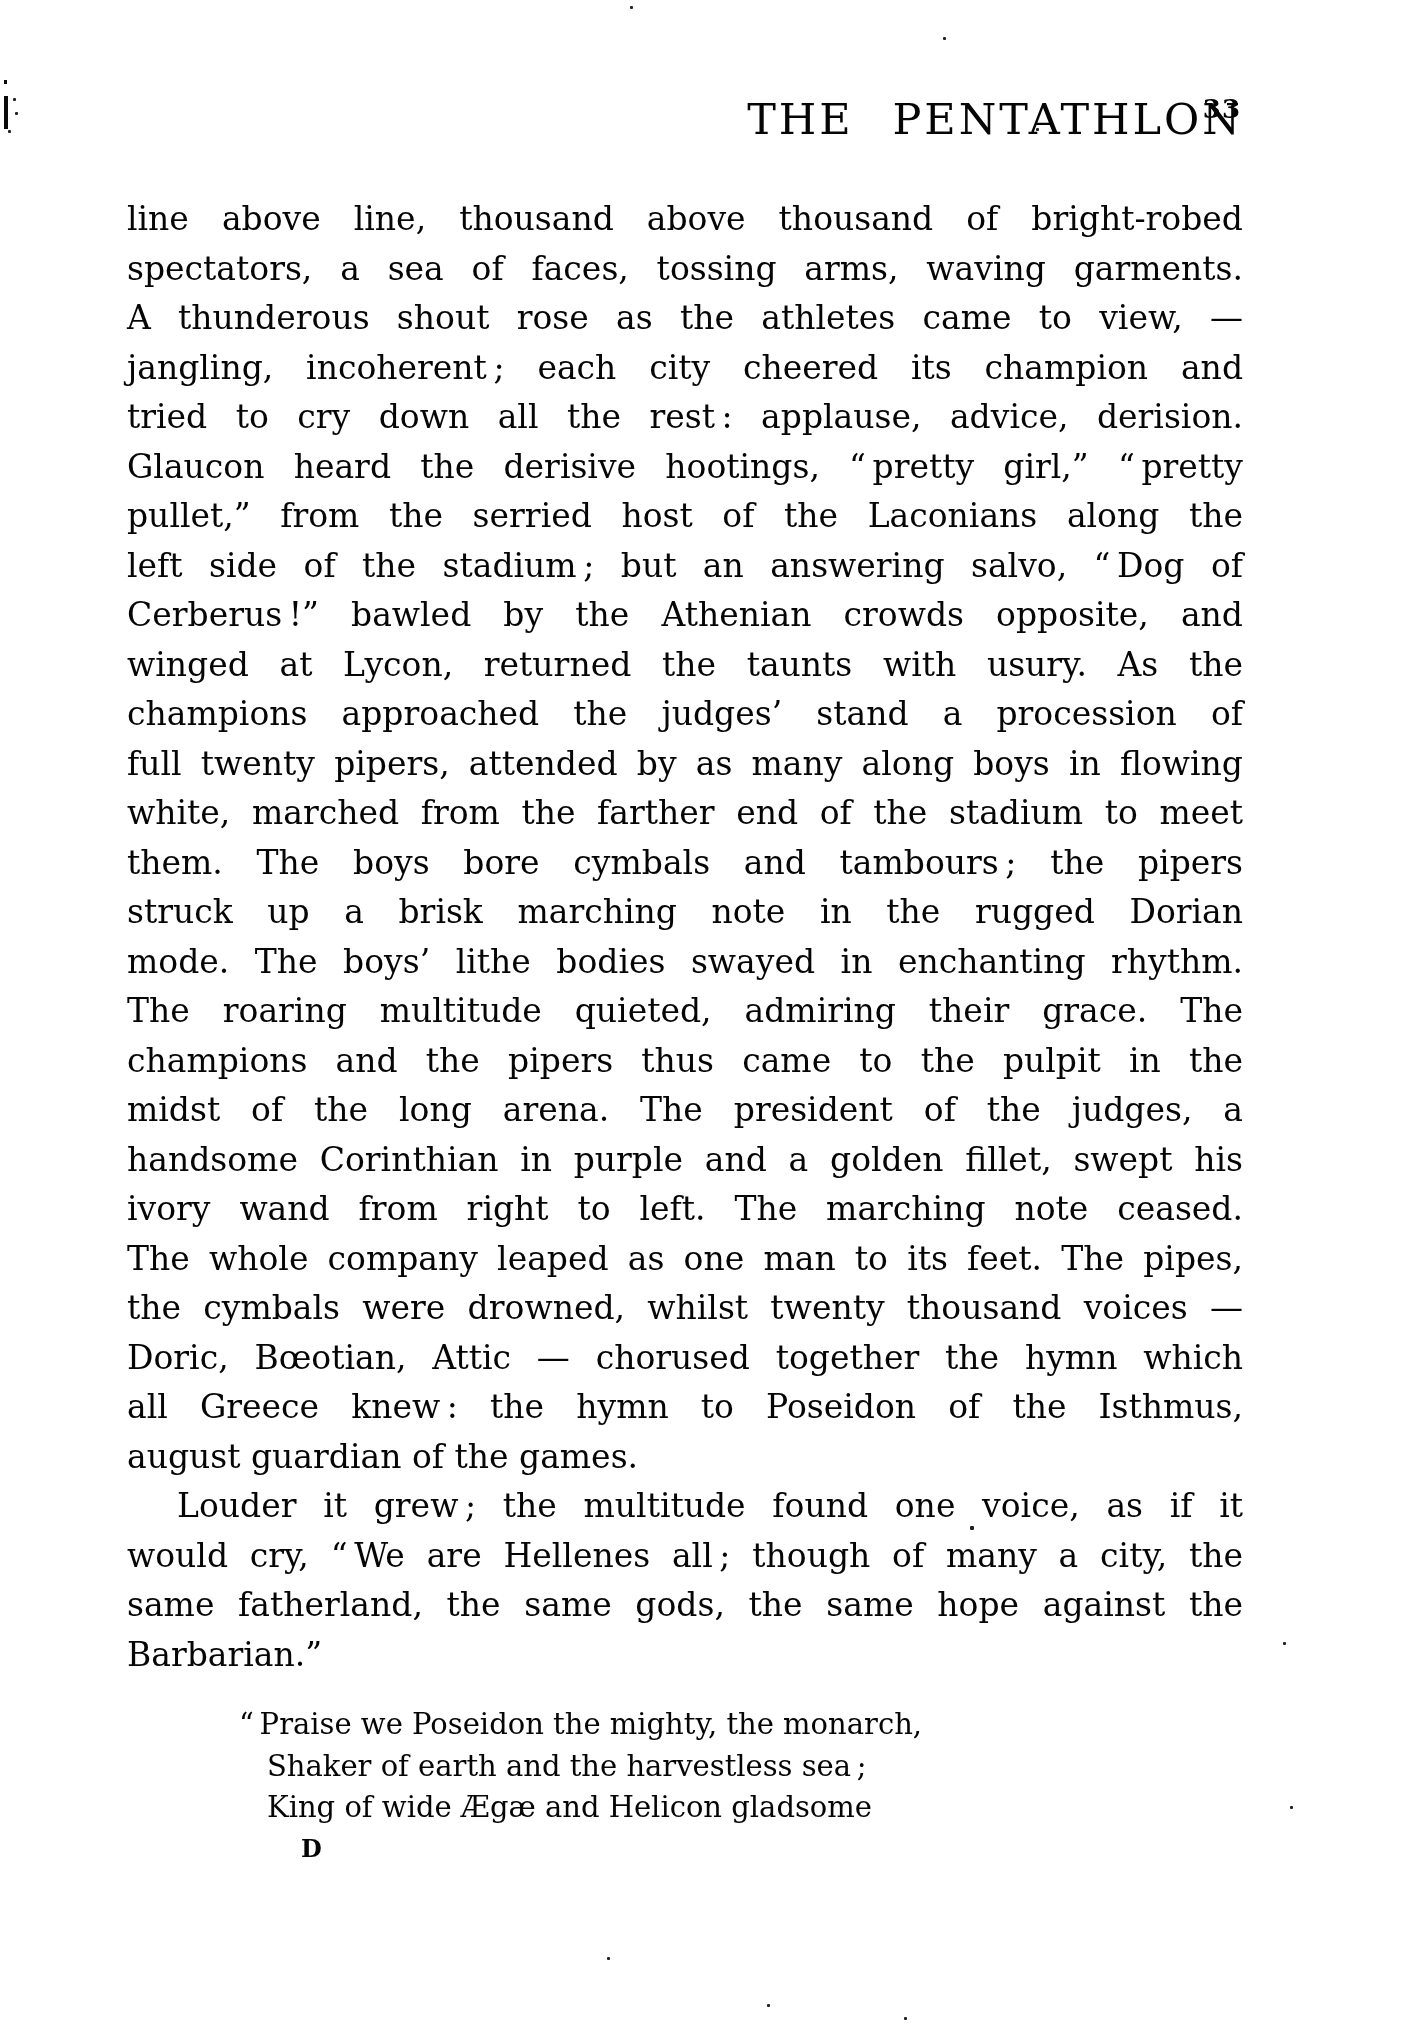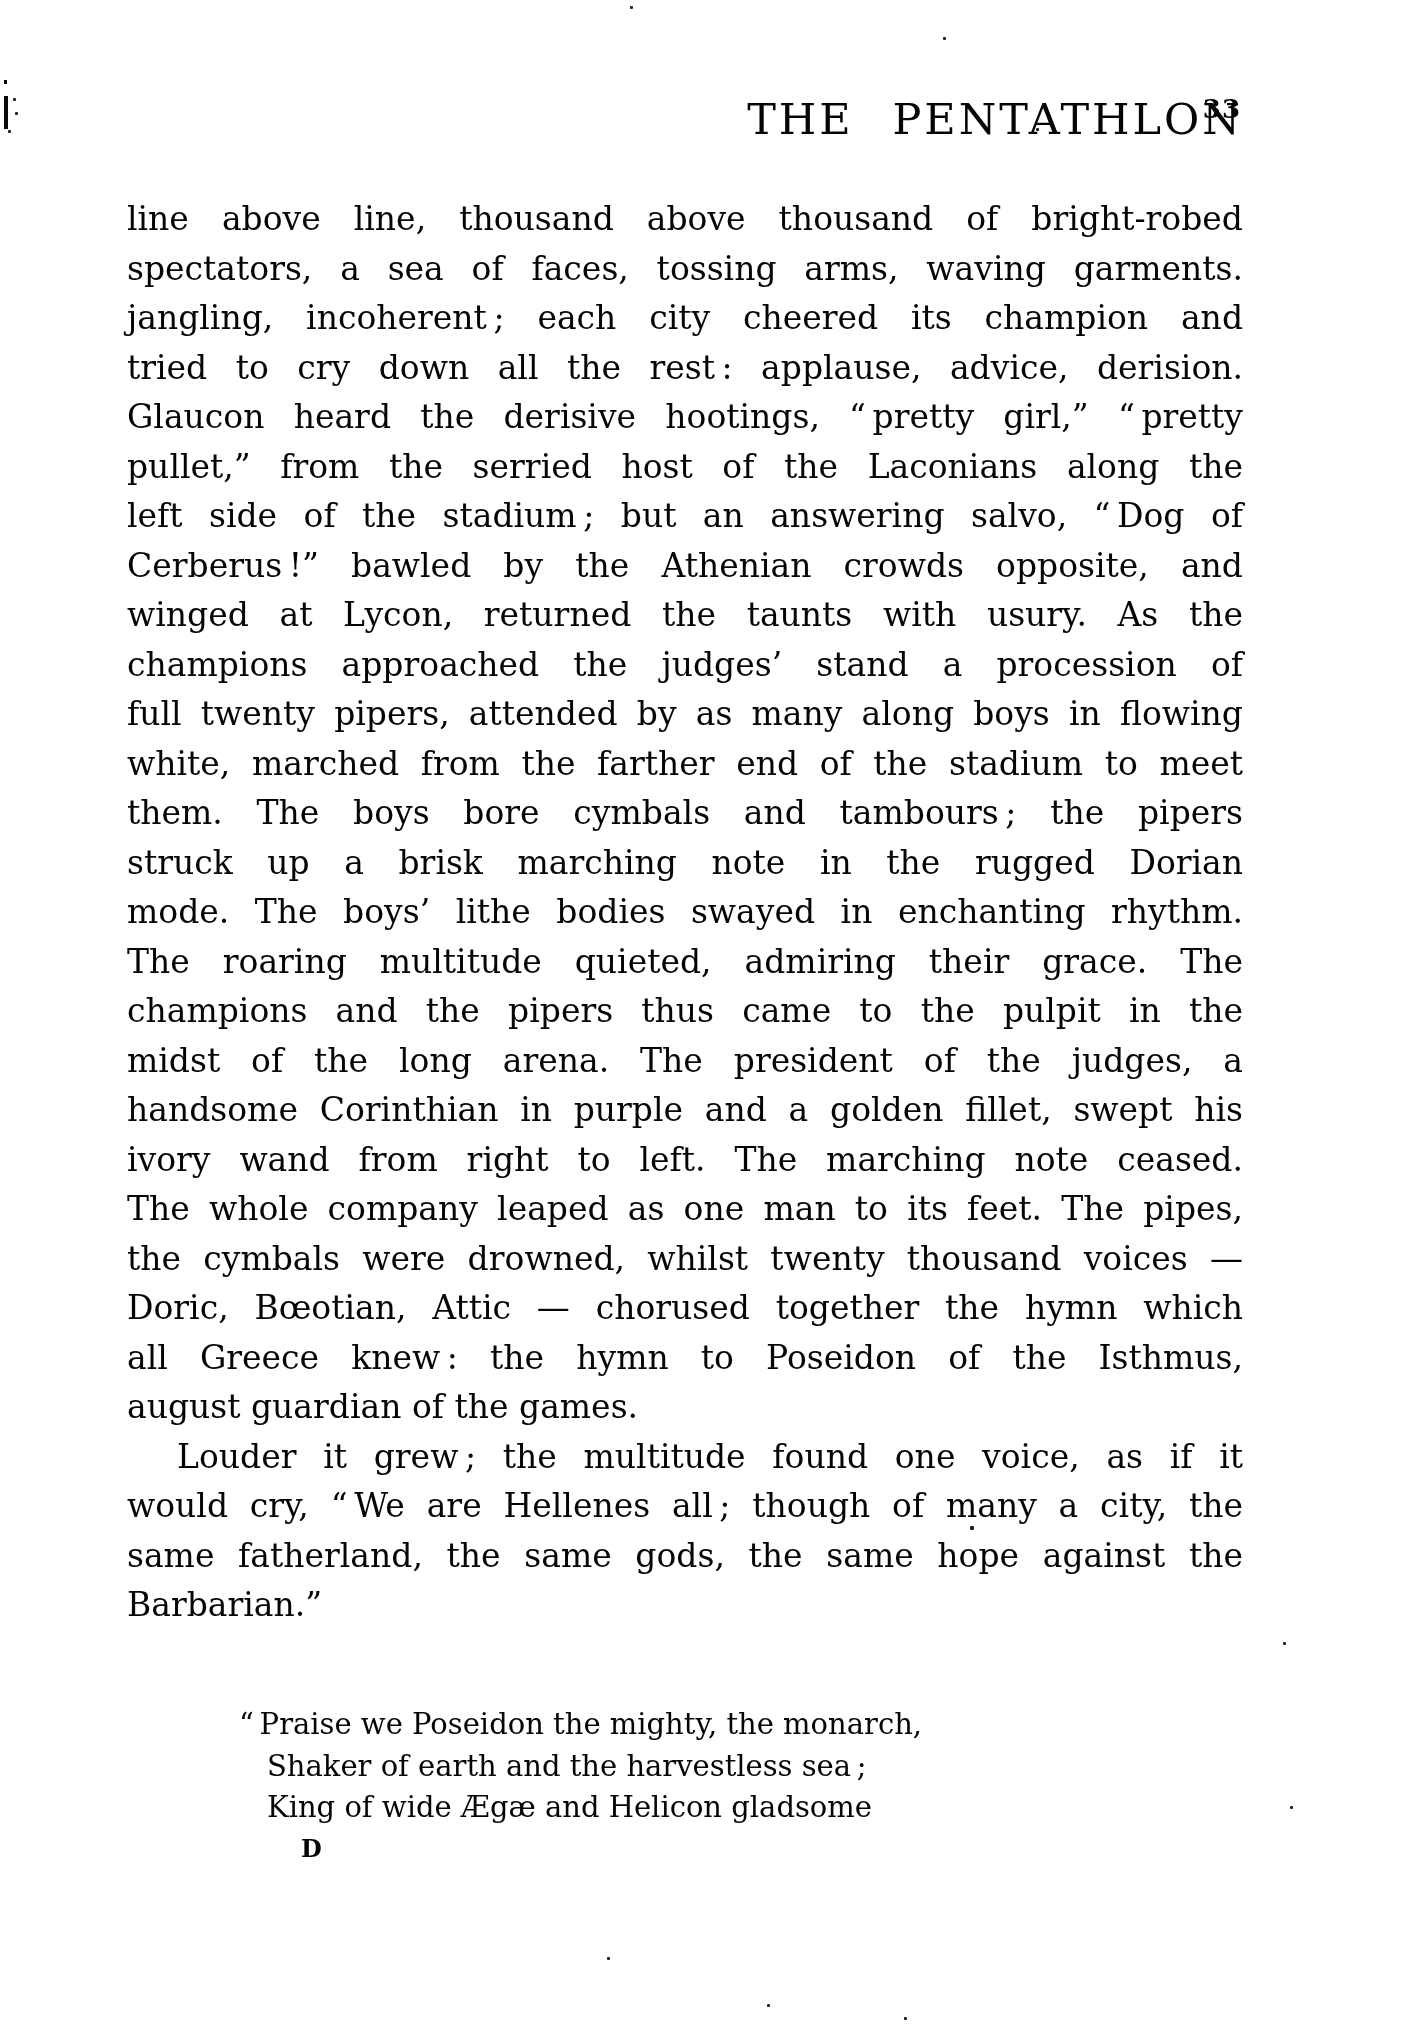--- a/index.html
+++ b/index.html
@@ -86,20 +86,21 @@
   <div class="text-block">
 
     <div class="running-head">
       <div class="head-title">THE PENTATHLON</div>
       <div class="head-page-number">33</div>
     </div>
 
     <div class="body-lines" id="body-lines">
         <div class="line">line above line, thousand above thousand of bright-robed</div>
         <div class="line">spectators, a sea of faces, tossing arms, waving garments.</div>
+        <div class="line">A thunderous shout rose as the athletes came to view, —</div>
         <div class="line">jangling, incoherent ; each city cheered its champion and</div>
         <div class="line">tried to cry down all the rest : applause, advice, derision.</div>
         <div class="line">Glaucon heard the derisive hootings, “ pretty girl,” “ pretty</div>
         <div class="line">pullet,” from the serried host of the Laconians along the</div>
         <div class="line">left side of the stadium ; but an answering salvo, “ Dog of</div>
         <div class="line">Cerberus !” bawled by the Athenian crowds opposite, and</div>
         <div class="line">winged at Lycon, returned the taunts with usury.  As the</div>
         <div class="line">champions approached the judges’ stand a procession of</div>
         <div class="line">full twenty pipers, attended by as many along boys in flowing</div>
         <div class="line">white, marched from the farther end of the stadium to meet</div>

